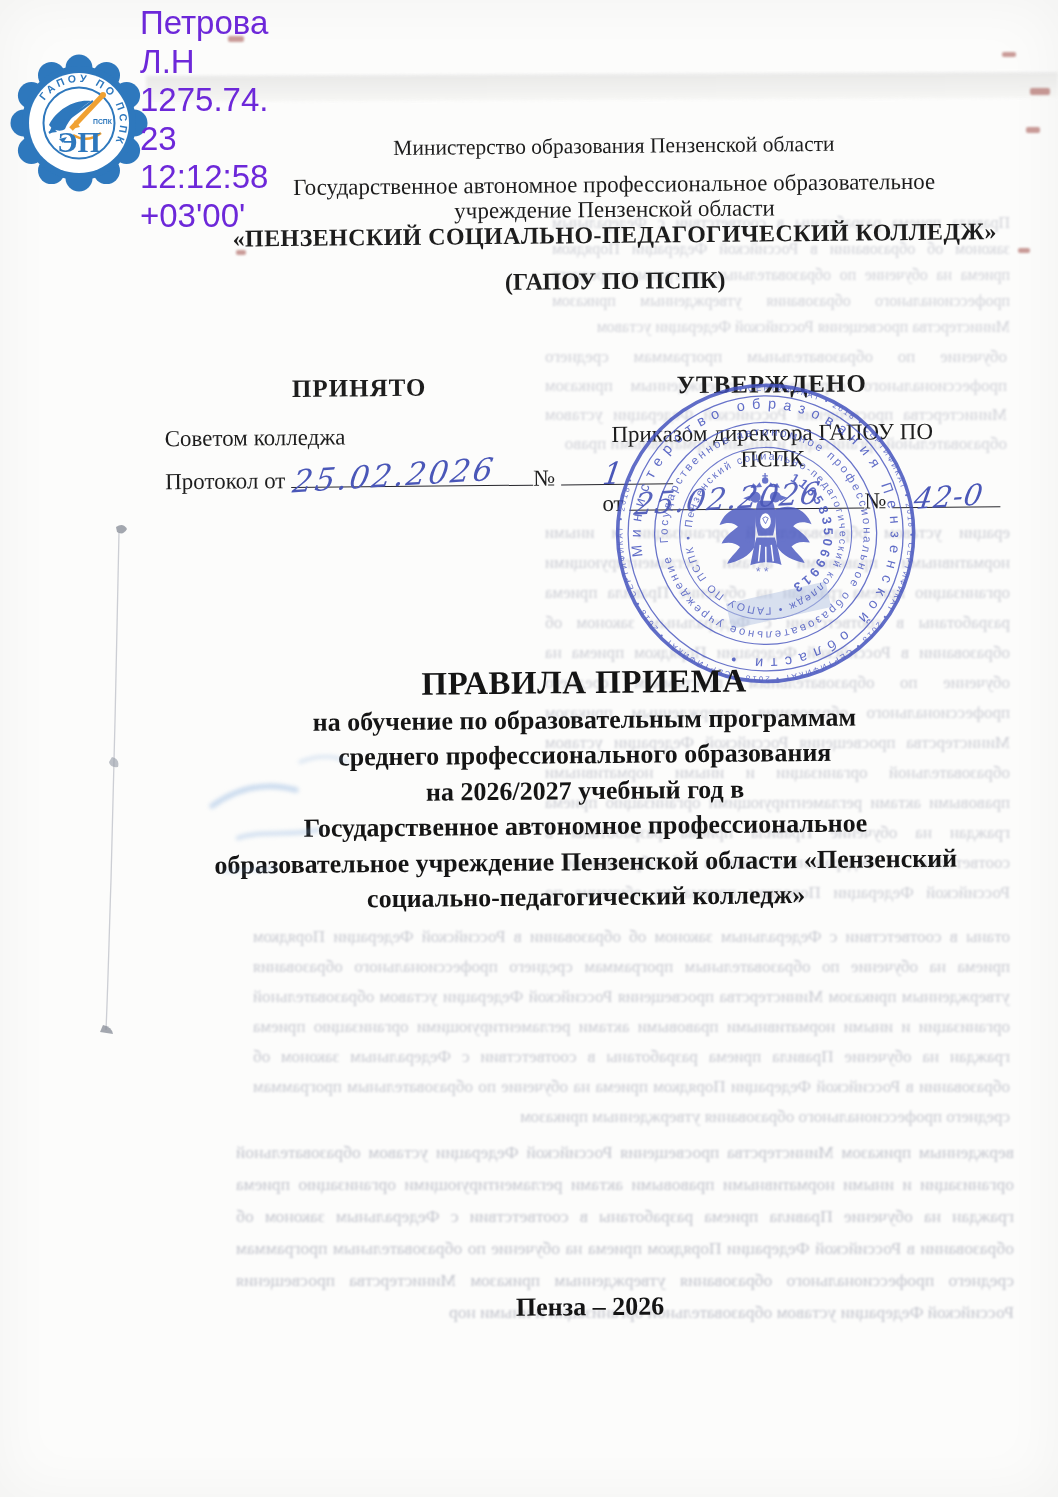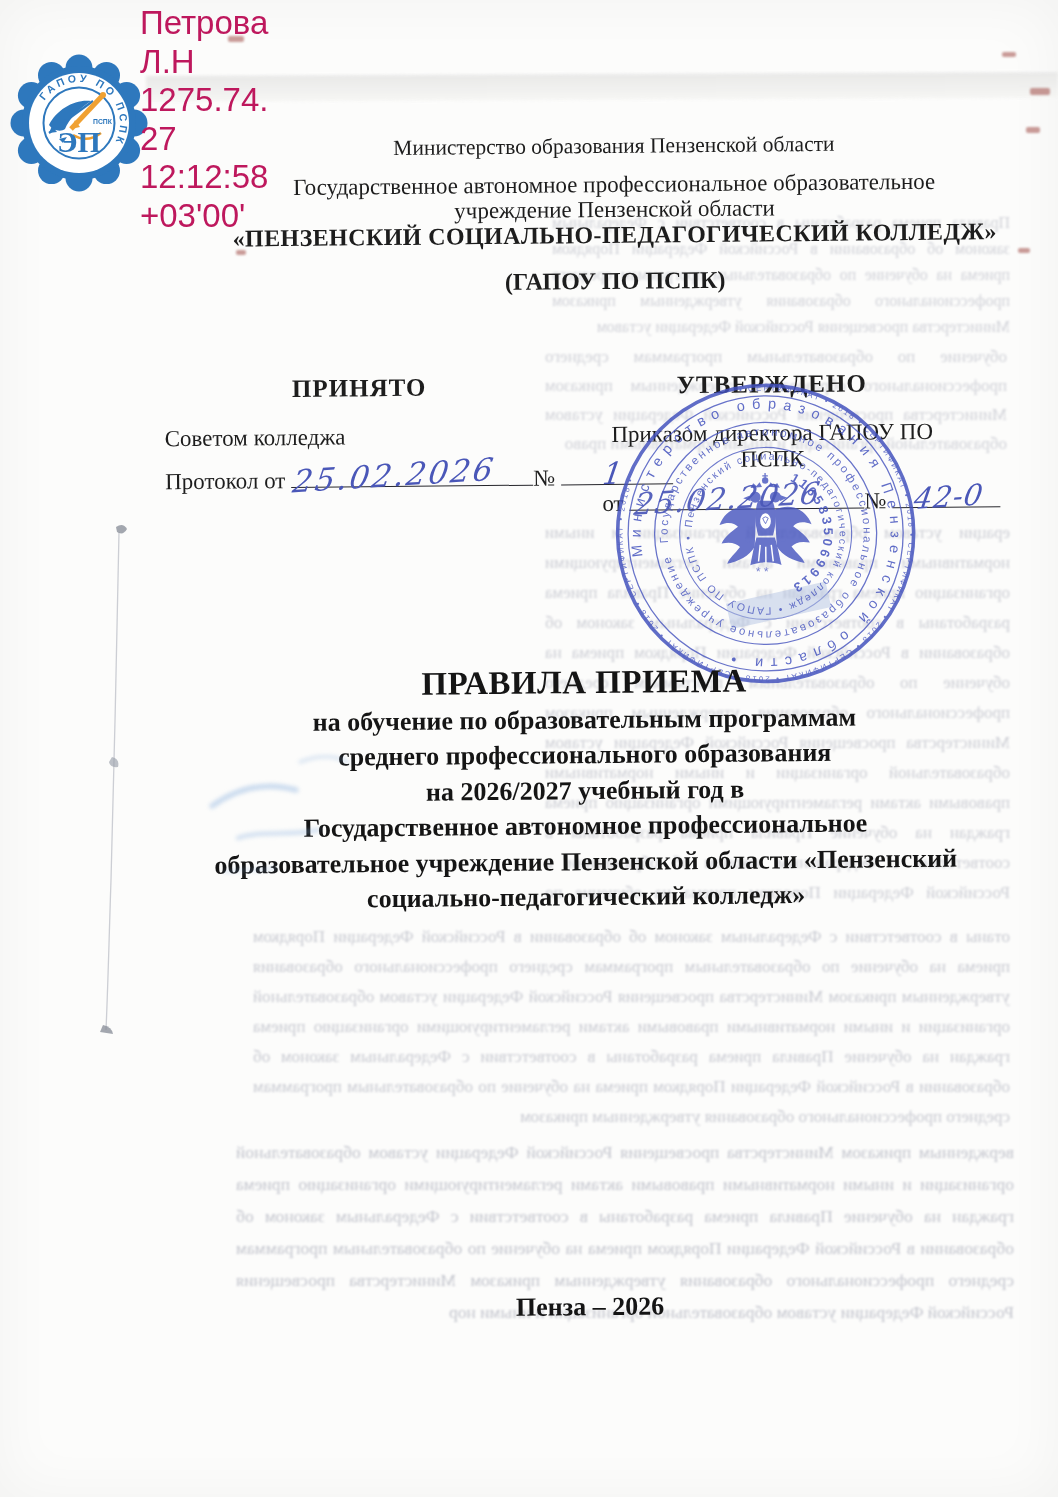--- a/index.html
+++ b/index.html
@@ -44,21 +44,21 @@
   .tb-l1{font-size:33px;line-height:40px;letter-spacing:.5px;}
   .tb-ln{font-size:26px;line-height:35.4px;}
   .footer-line{position:absolute;left:130px;top:1292px;width:900px;text-align:center;
     font-size:26px;font-weight:bold;color:#151515;}
   
   .artifact-svg{position:absolute;left:0;top:0;z-index:3;pointer-events:none;}
   .smudge{position:absolute;background:rgba(152,60,54,.5);filter:blur(1px);border-radius:2px;z-index:3;}
   
   .esign{position:absolute;left:0;top:0;z-index:6;}
   .esign-text{position:absolute;left:140px;top:4px;font-family:"Liberation Sans","DejaVu Sans",sans-serif;
-    font-size:33px;line-height:38.5px;color:#be185d;}
+    font-size:33px;line-height:38.5px;color:#6d28d9;}
   .esign-emblem{position:absolute;left:8px;top:52px;}
   
   .sfill{fill:var(--stamp-blue,#4150bd);}
   .sstroke{stroke:var(--stamp-blue,#4150bd);fill:none;}
   .stxt{fill:var(--stamp-blue,#4150bd);font-family:"Liberation Sans",sans-serif;}
   .bfill{fill:var(--badge-blue,#2e78bd);}
   .bstroke{stroke:var(--badge-blue,#2e78bd);fill:none;}
   .btxt{fill:var(--badge-blue,#2e78bd);}
   .ofill{fill:var(--badge-orange,#f0a132);}
   .ostroke{stroke:var(--badge-orange,#f0a132);fill:none;}
@@ -223,19 +223,19 @@
         <path class="ostroke" d="M-6,12 C4,18 14,16 22,10" stroke-width="2.5"></path>
         <path class="bfill" d="M-20,16 l8,-2 l-4,6 z"></path>
       </g>
       <text class="btxt" x="14" y="1" font-size="6.8" font-weight="bold" font-family="Liberation Sans,sans-serif">ПСПК</text>
       <text class="btxt" x="0" y="29" font-size="30" font-weight="bold" text-anchor="middle" font-family="Liberation Serif,serif">ЭП</text>
     </svg>
     <div class="esign-text">
       <div>Петрова</div>
       <div>Л.Н</div>
       <div>1275.74.</div>
-      <div>27</div>
+      <div>23</div>
       <div>12:12:58</div>
       <div>+03'00'</div>
     </div>
   </div>
 
 </div>
 
 </body></html>

